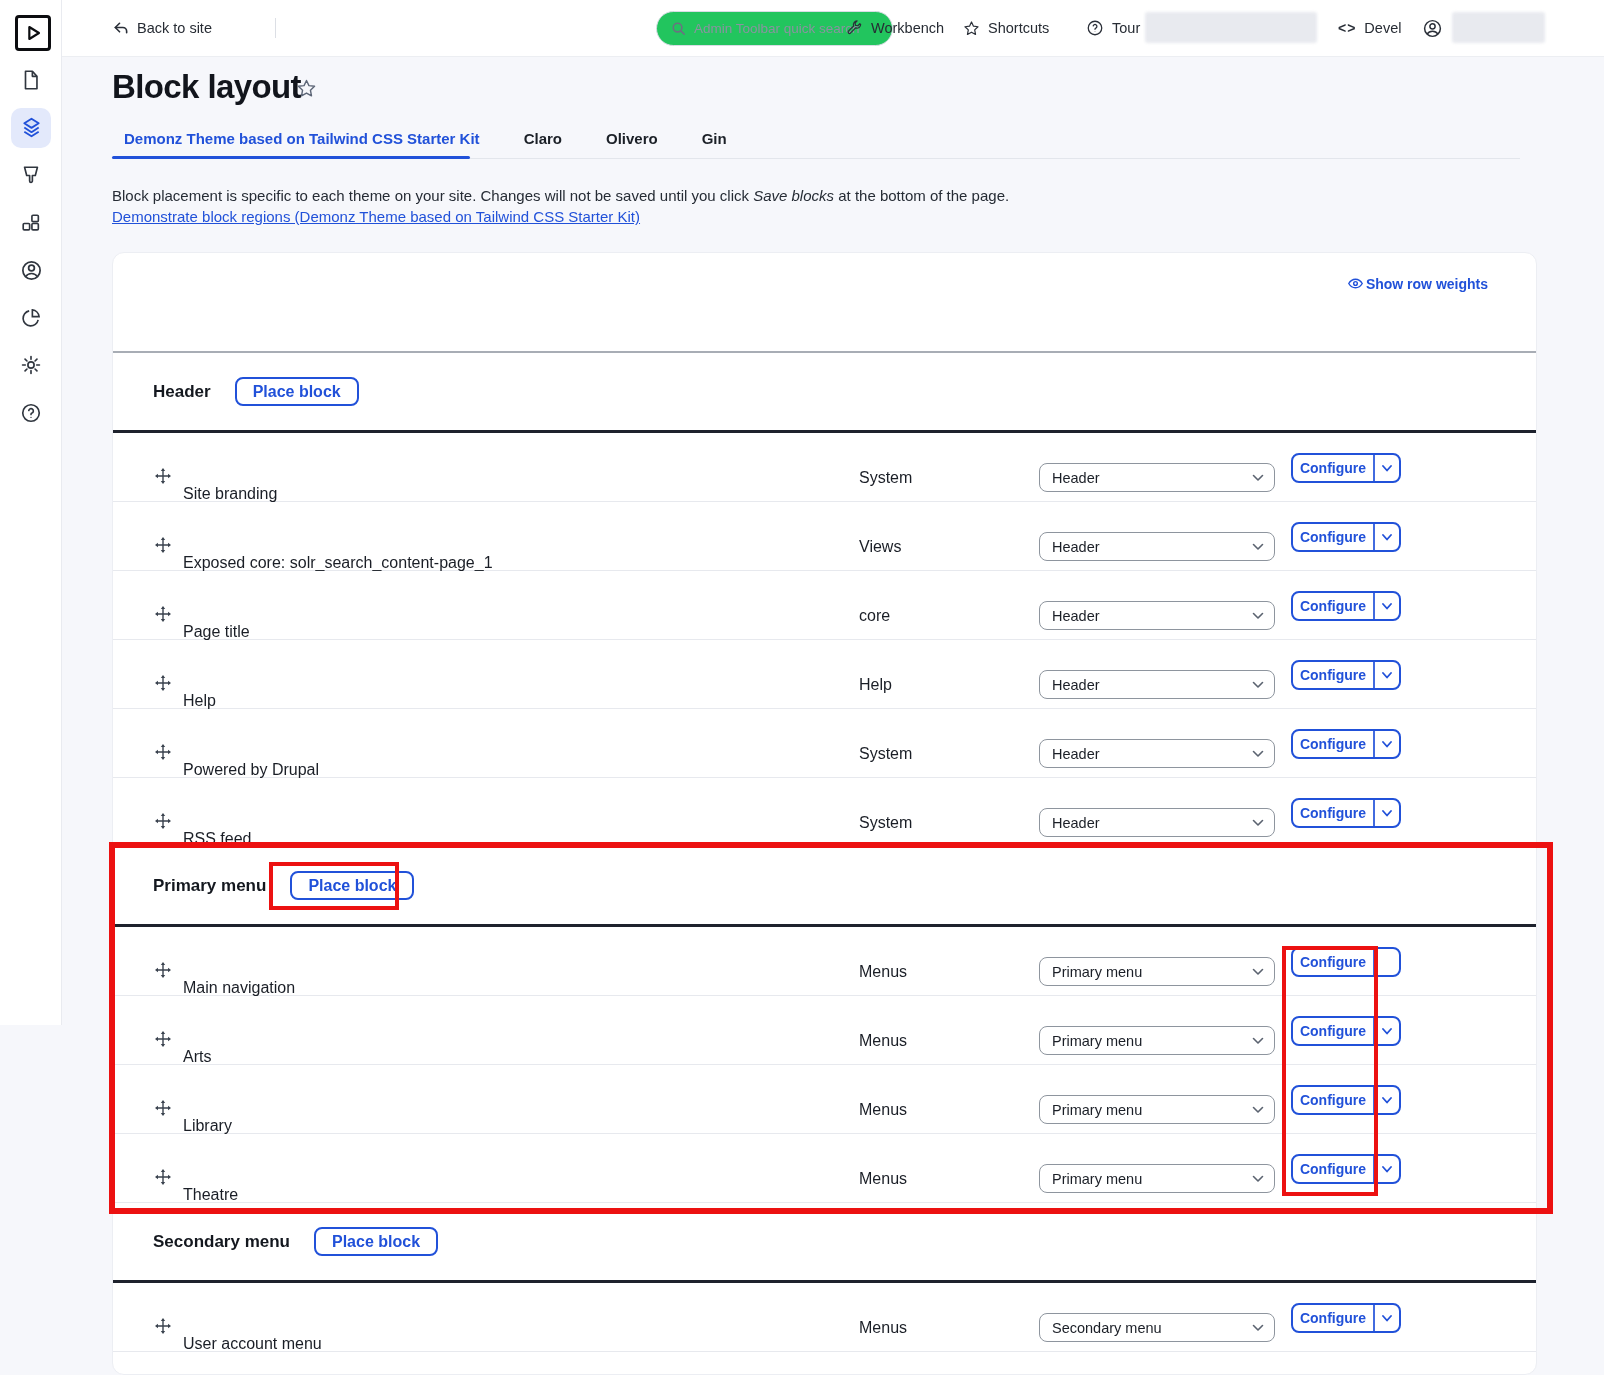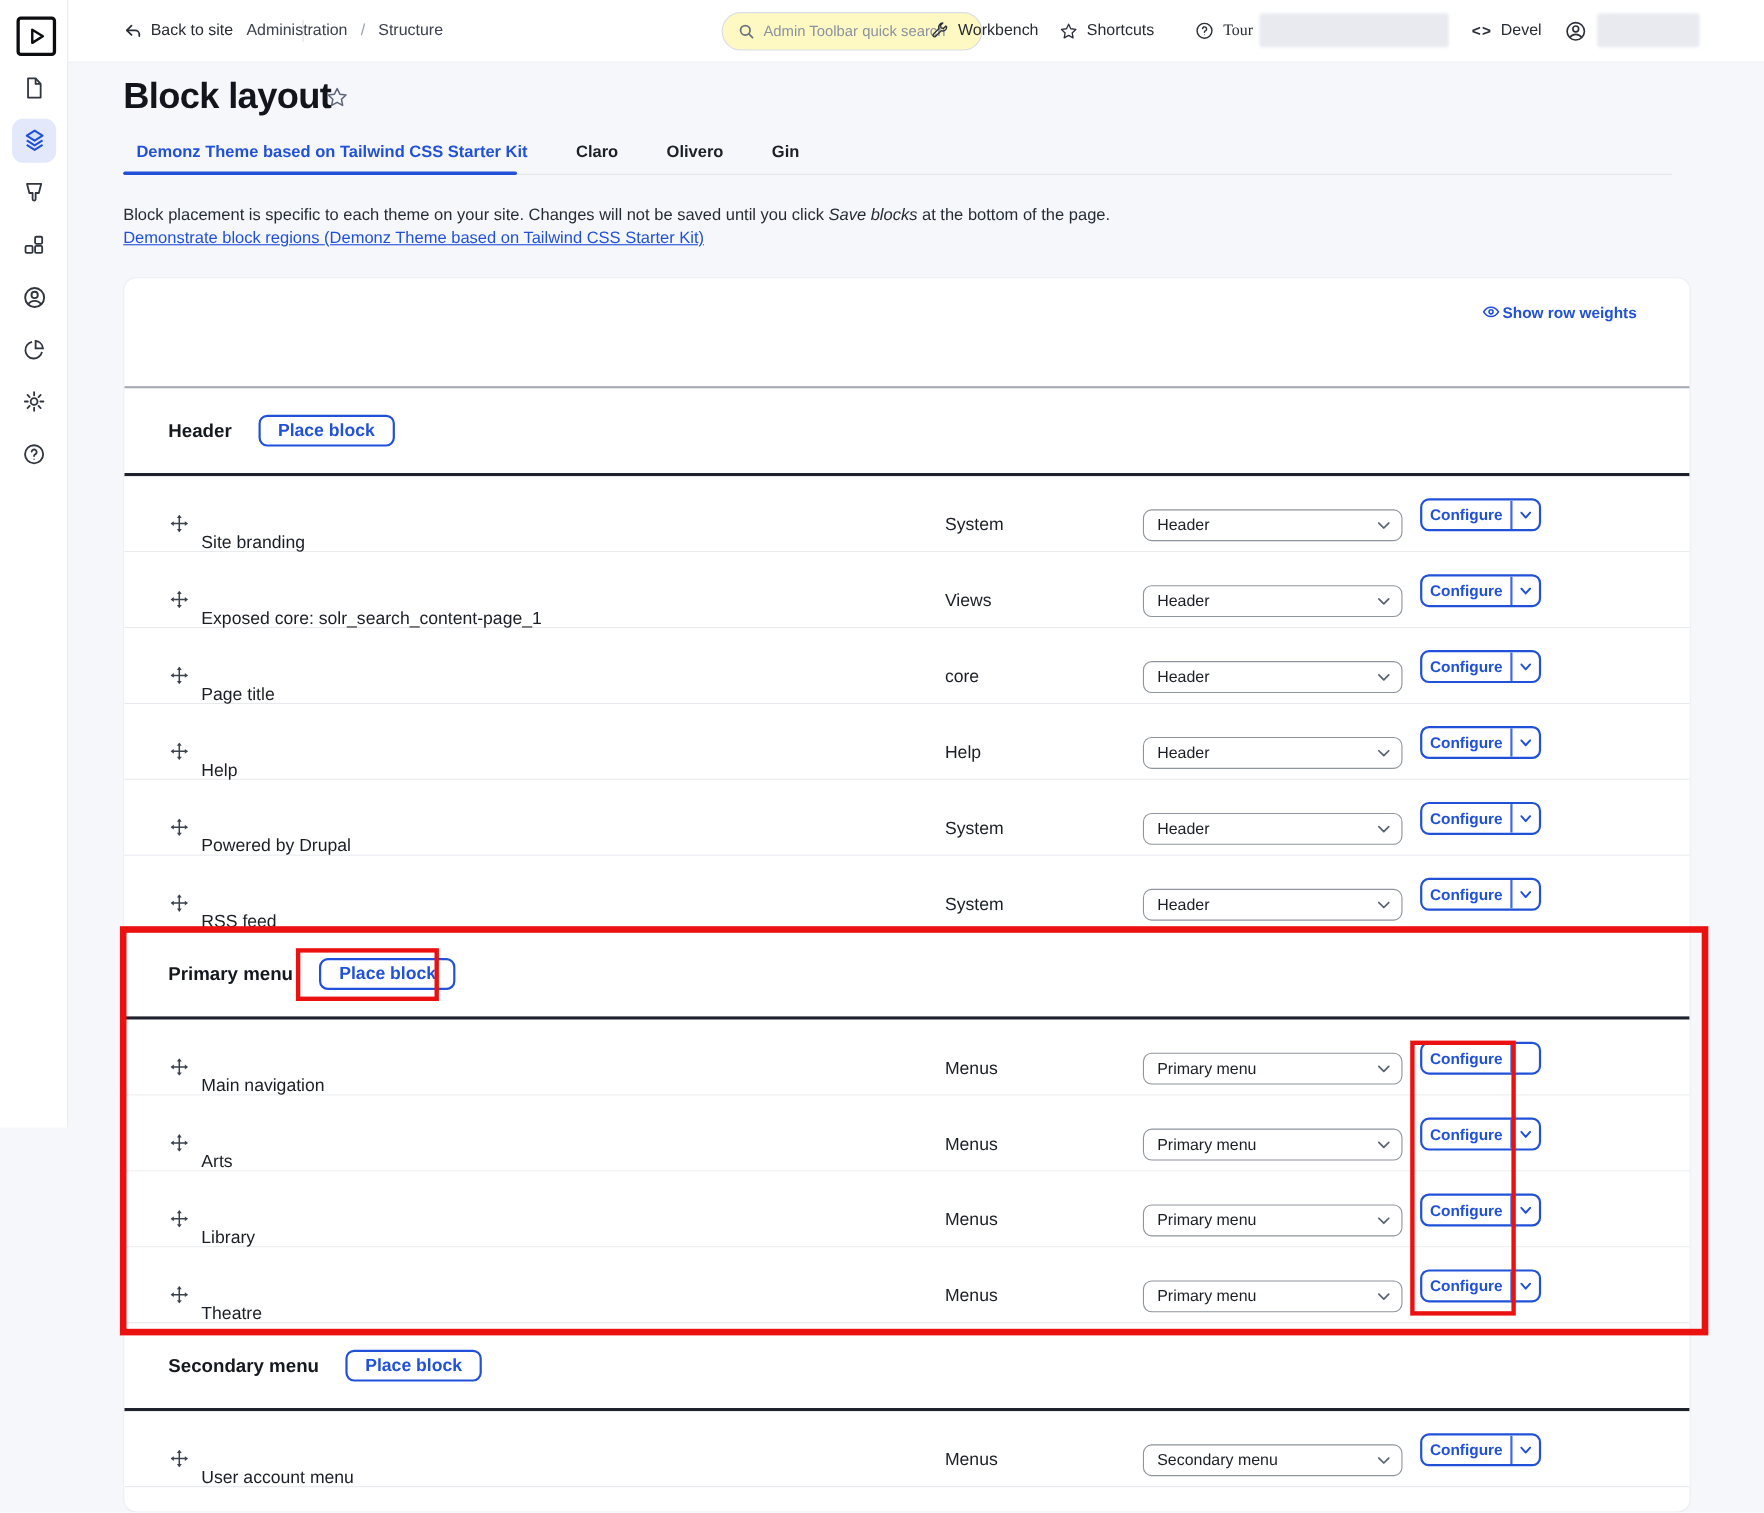--- a/index.html
+++ b/index.html
@@ -12,21 +12,21 @@
 
   
   .topbar { position:absolute; left:62px; top:0; width:1542px; height:57px;
     background:#fff; border-bottom:1px solid #eceef2; z-index:5; }
   .tb-item { position:absolute; top:0; height:56px; display:flex; align-items:center; gap:8px;
     font-size:14.5px; color:#272c34; cursor:pointer; }
   .tb-sep { position:absolute; left:213px; top:18px; width:1px; height:20px; background:#dcdfe5; }
   .crumb-muted { color:#3a414d; }
   .crumb-slash { color:#9aa1ab; padding:0 4px; }
   .search { position:absolute; left:594px; top:11px; width:237px; height:35px;
-    border:1px solid #d9dde5; border-radius:18px; background:#fef9c3;
+    border:1px solid #d9dde5; border-radius:18px; background:#22c55e;
     display:flex; align-items:center; gap:8px; padding:0 8px 0 14px; }
   .search input { border:none; outline:none; width:180px; font-size:13.5px; color:#333;
     font-family:inherit; background:transparent; }
   .search input::placeholder { color:#8a93a0; }
   .redacted { position:absolute; top:12px; height:31px; background:#e8eaef; border-radius:3px; filter:blur(1.5px); }
   .devel-glyph { font-weight:700; font-size:14px; letter-spacing:1px; color:#2a2f38; }
 
   
   .sidebar { position:absolute; left:0; top:0; width:62px; height:1025px;
     background:#fff; border-right:1px solid #e9ebf0; z-index:6; }
@@ -178,25 +178,20 @@
   <div class="tb-item" style="left:50px;">
     <span>
       <svg width="17" height="17" viewBox="0 0 18 18" fill="none" stroke="#2a2f38" stroke-width="1.7" stroke-linecap="round" stroke-linejoin="round">
           <path d="M8 3.5 3.5 8l4.5 4.5"></path>
           <path d="M3.5 8h8a4 4 0 0 1 4 4v1.5"></path>
         </svg>
     </span>
     <span>Back to site</span>
   </div>
   <div class="tb-sep"></div>
-  <div class="tb-item" style="left:162px;">
-    <span class="crumb-muted">Administration</span>
-    <span class="crumb-slash">/</span>
-    <span class="crumb-muted">Structure</span>
-  </div>
 
   <div class="search">
     <span>
       <svg width="15" height="15" viewBox="0 0 16 16" fill="none" stroke="#6a7280" stroke-width="1.7" stroke-linecap="round">
           <circle cx="7" cy="7" r="4.6"></circle>
           <path d="m10.5 10.5 3.5 3.5"></path>
         </svg>
     </span>
     <input type="text" placeholder="Admin Toolbar quick search" style="">
   </div>
@@ -210,21 +205,21 @@
     <span>Workbench</span>
   </div>
   <div class="tb-item" style="left:901px;">
     <span>
       <svg width="17" height="17" viewBox="0 0 24 24" fill="none" stroke="#2a2f38" stroke-width="1.7" stroke-linejoin="round">
           <polygon points="12,2.8 14.8,8.7 21.2,9.5 16.5,14 17.7,20.4 12,17.2 6.3,20.4 7.5,14 2.8,9.5 9.2,8.7"></polygon>
         </svg>
     </span>
     <span>Shortcuts</span>
   </div>
-  <div class="tb-item" style="left:1024px;font-family:Liberation Serif, serif;">
+  <div class="tb-item" style="left:1024px;">
     <span>
       <svg width="18" height="18" viewBox="0 0 24 24" fill="none" stroke="#2a2f38" stroke-width="1.7">
           <circle cx="12" cy="12" r="9"></circle>
           <path d="M9.6 9.3a2.5 2.5 0 1 1 3.4 2.8c-.8.3-1 .9-1 1.6" stroke-linecap="round"></path>
           <circle cx="12" cy="16.8" r="0.6" fill="#2a2f38" stroke="none"></circle>
         </svg>
     </span>
     <span>Tour</span>
   </div>
 

